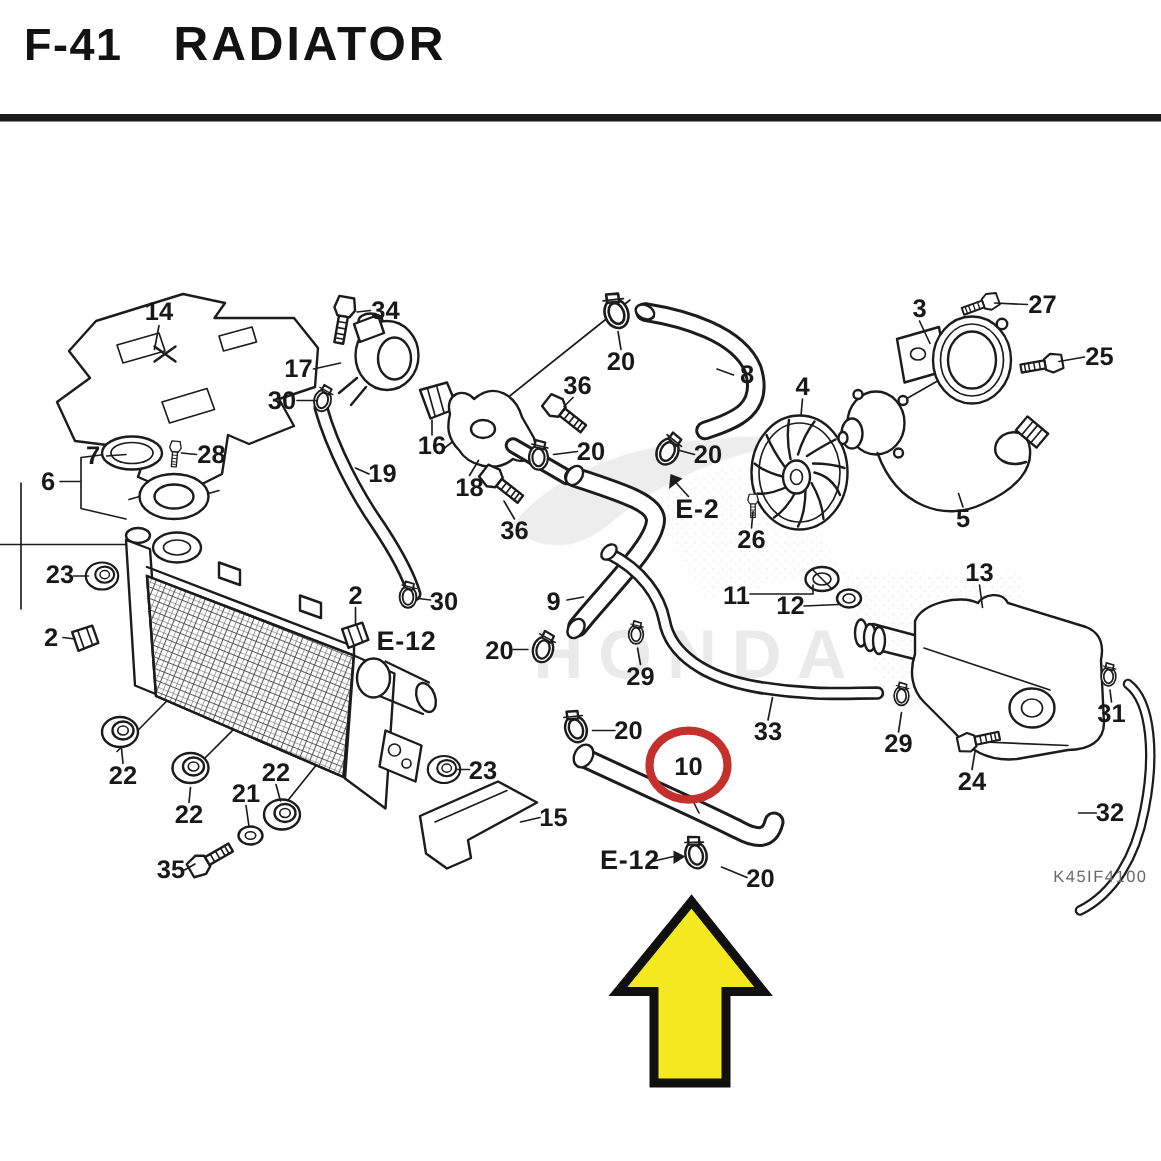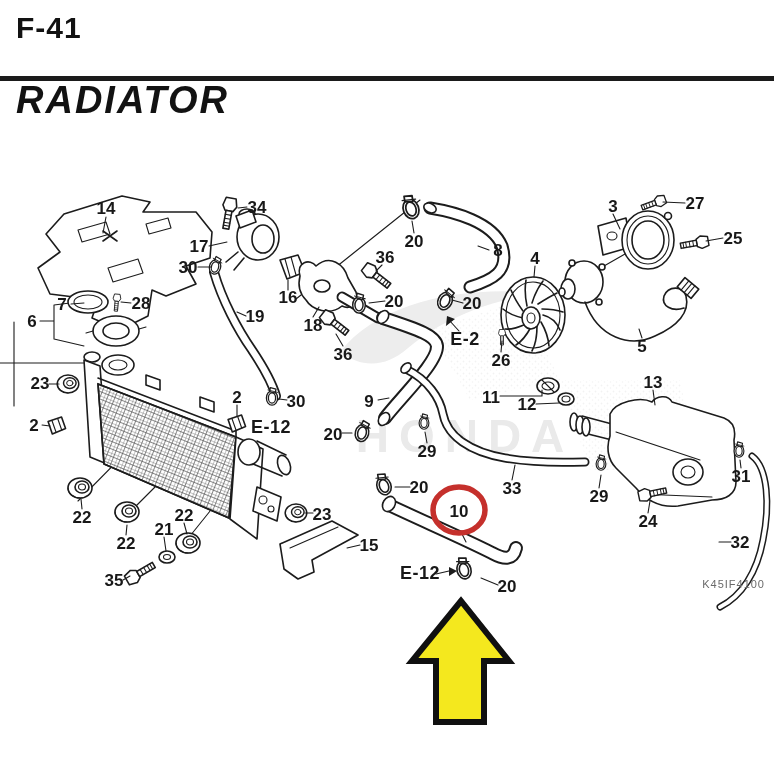--- a/index.html
+++ b/index.html
@@ -1,21 +1,21 @@
 <!DOCTYPE html>
 <html><head>
 <meta charset="utf-8">
 <style>
   html,body{margin:0;padding:0;background:#fff;}
   .page{position:relative;width:774px;height:774px;background:#ffffff;
         font-family:"Liberation Sans",sans-serif;overflow:hidden;}
   .header{position:absolute;top:0;left:0;right:0;height:82px;background:#fff;}
-  .hrow{display:flex;gap:34px;padding:11px 0 0 16px;align-items:baseline;flex-direction:column;}
+  .hrow{display:flex;gap:34px;padding:11px 0 0 16px;align-items:baseline;}
   .pcode{font-size:30px;font-weight:bold;color:#121212;letter-spacing:1px;}
-  .ptitle{font-size:38px;font-weight:bold;color:#121212;letter-spacing:2px;font-style:italic;}
+  .ptitle{font-size:32px;font-weight:bold;color:#121212;letter-spacing:2px;}
   .rule{position:absolute;top:76px;left:0;width:774px;height:5px;background:#1b1b1b;}
   svg.diagram{position:absolute;left:0;top:0;width:774px;height:774px;}
   .lbl{font-size:17px;font-weight:600;fill:#181818;text-anchor:middle;dominant-baseline:central;}
   .ref{font-size:18px;font-weight:800;letter-spacing:.5px;}
   .hl{font-size:17px;font-weight:700;}
   .ln{fill:none;stroke:#1c1c1c;stroke-width:1.6;stroke-linecap:round;stroke-linejoin:round;}
   .thin{stroke-width:1.1;}
   .fw{fill:#ffffff;stroke:#1c1c1c;stroke-width:1.6;stroke-linejoin:round;}
   .hoseB{fill:none;stroke:#1c1c1c;stroke-linecap:round;}
   .hoseW{fill:none;stroke:#ffffff;stroke-linecap:round;}

